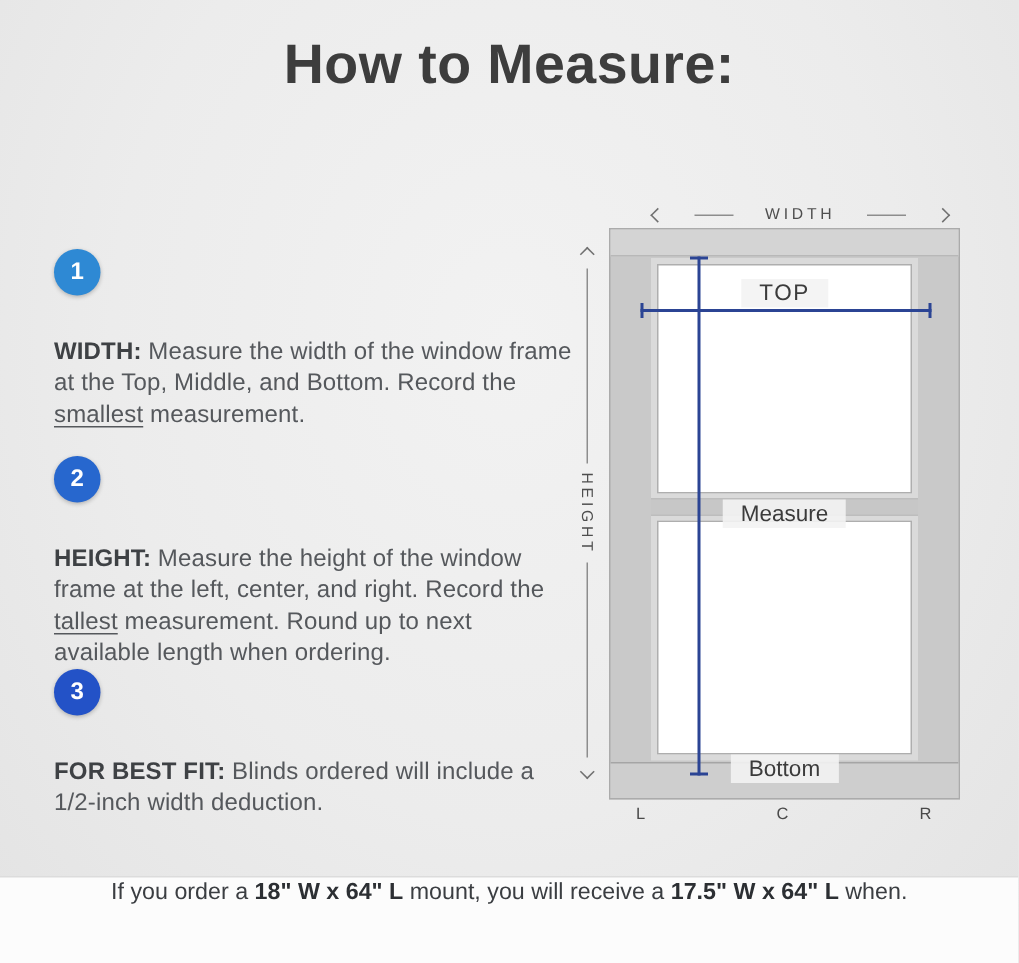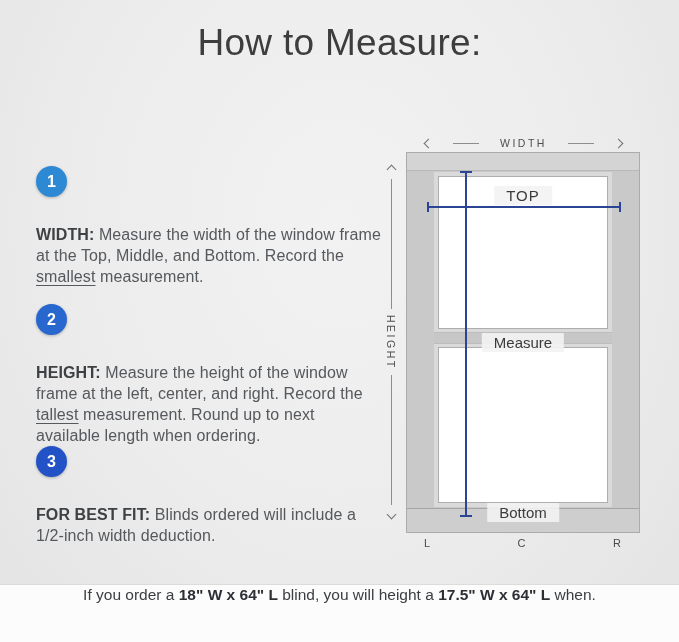--- a/index.html
+++ b/index.html
@@ -10,21 +10,21 @@
     overflow:hidden;
   }
   .page {
     position:relative; width:679px; height:642px;
     background:radial-gradient(ellipse at 50% 35%, #f2f2f2 0%, #ececec 55%, #e3e3e3 100%);
     overflow:hidden;
   }
 
   
   .title-wrap { position:absolute; top:22px; left:0; width:100%; text-align:center; }
-  .title-line1 { font-size:37px; font-weight:400; color:#3d3d3d; letter-spacing:0.3px; }
+  .title-line1 { font-size:37px; font-weight:700; color:#3d3d3d; letter-spacing:0.3px; }
   .title-line2 { margin-top:-4px; }
   .title-highlight {
     font-size:47px; font-weight:700; letter-spacing:0.5px;
     background:linear-gradient(180deg, var(--title-gradient-top,#3f86ea) 0%, var(--title-gradient-bottom,#1545c8) 90%);
     -webkit-background-clip:text; background-clip:text;
     color:transparent; -webkit-text-fill-color:transparent;
   }
   .title-suffix { font-size:36px; font-weight:500; color:#2e2e2e; margin-left:12px; }
 
   
@@ -44,21 +44,21 @@
     font-size:16px; line-height:1.32; letter-spacing:0.1px;
     color:#55585c;
   }
   .lead { font-weight:700; color:#3e4144; }
   .u { text-decoration:underline; text-underline-offset:3px; }
 
   
   .diagram { position:absolute; left:375px; top:130px; width:300px; height:450px; }
 
   .width-arrow {
-    position:absolute; left:50px; top:6px; width:197px; height:14px;
+    position:absolute; left:60px; top:6px; width:197px; height:14px;
     display:flex; align-items:center; gap:21px;
   }
   .height-arrow {
     position:absolute; left:8px; top:36px; width:16px; height:352px;
     display:flex; flex-direction:column; align-items:center; gap:6px;
   }
   .arrow-line { flex:1; background:#8d8d8d; }
   .width-arrow .arrow-line { height:1px; }
   .height-arrow .arrow-line { width:1px; }
   .arrow-label { font-size:10.5px; letter-spacing:2.5px; color:#4e4e4e; font-weight:500; }
@@ -201,16 +201,16 @@
     <div class="pos-label pos-bottom">Bottom</div>
 
     <div class="lcr">
       <span>L</span>
       <span>C</span>
       <span>R</span>
     </div>
   </div>
 
   <div class="example">
-    <div class="example-line" id="example-line"><span>If you order a </span><span class="b">18" W x 64" L</span><span> blind, you will height a </span><span class="b">17.5" W x 64" L</span><span> when.</span></div>
+    <div class="example-line" id="example-line"><span>If you order a </span><span class="b">18" W x 64" L</span><span> mount, you will receive a </span><span class="b">17.5" W x 64" L</span><span> when.</span></div>
   </div>
 
 </div>
 
 </body></html>

